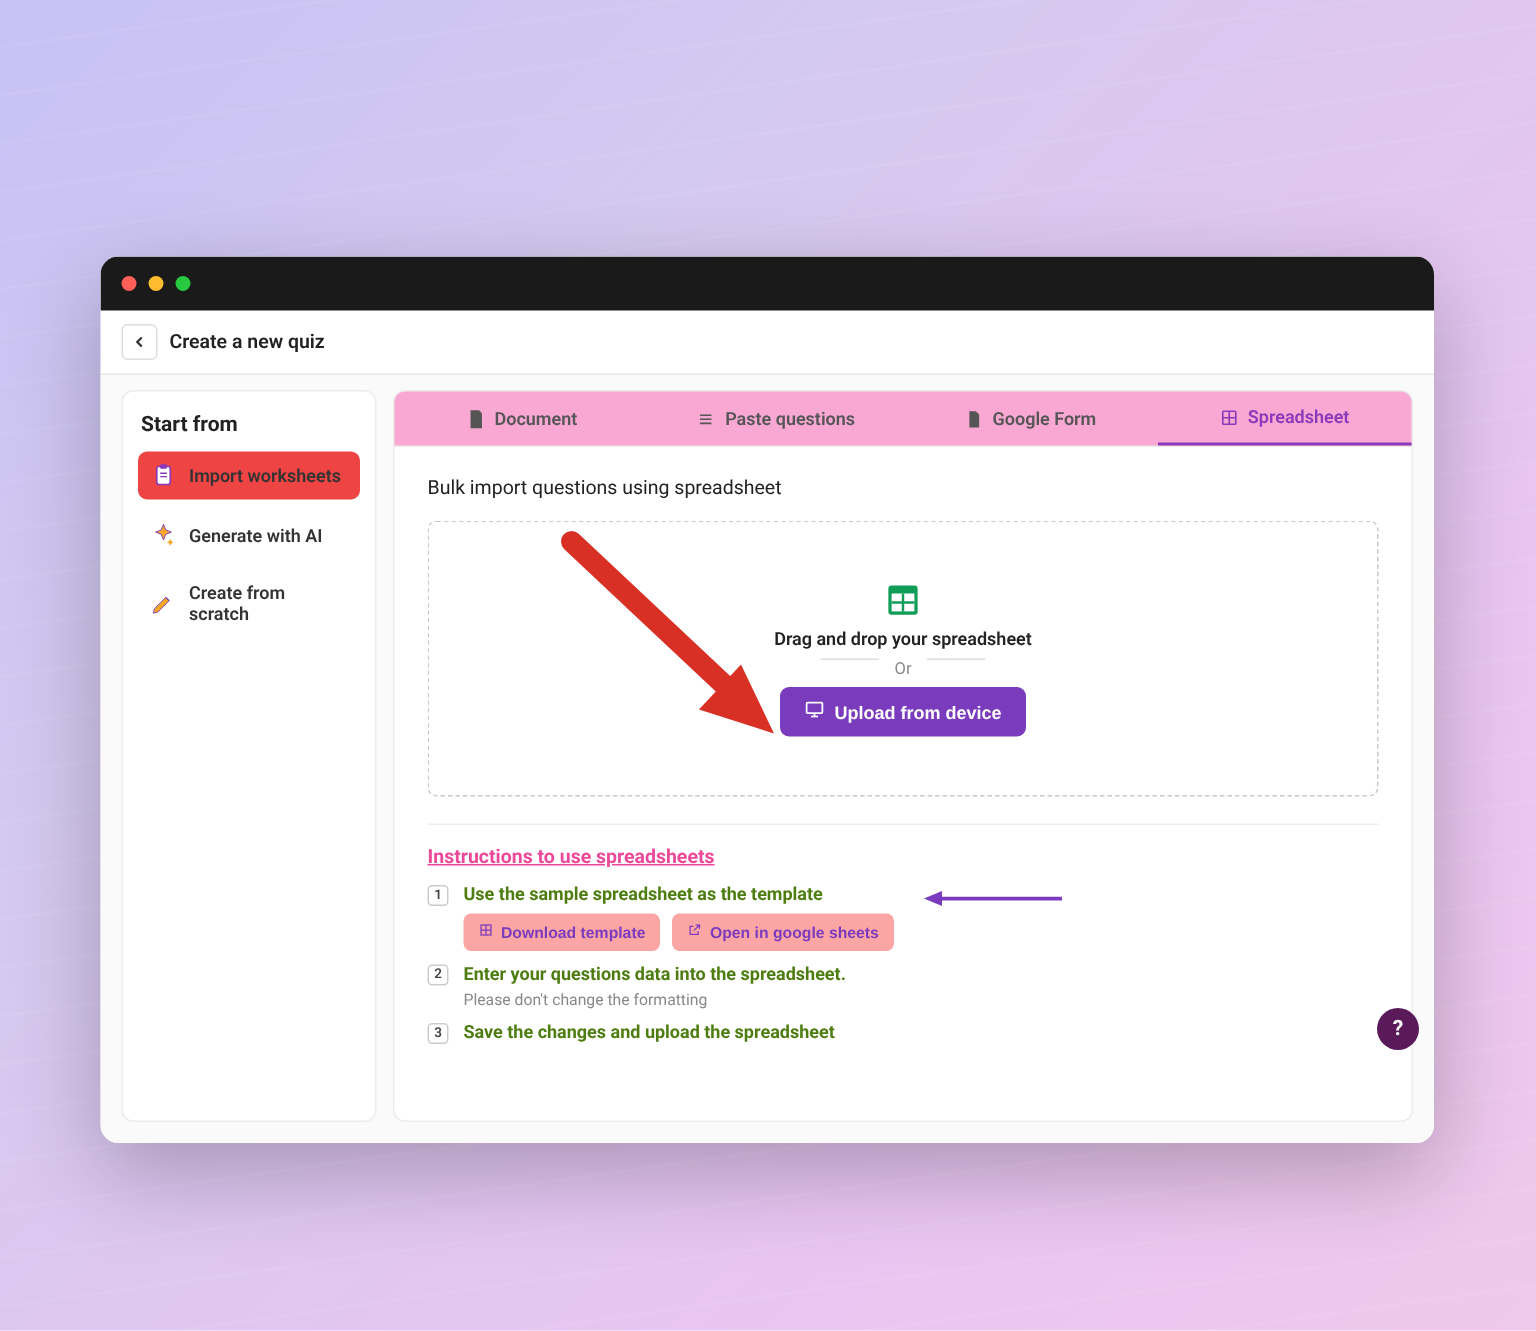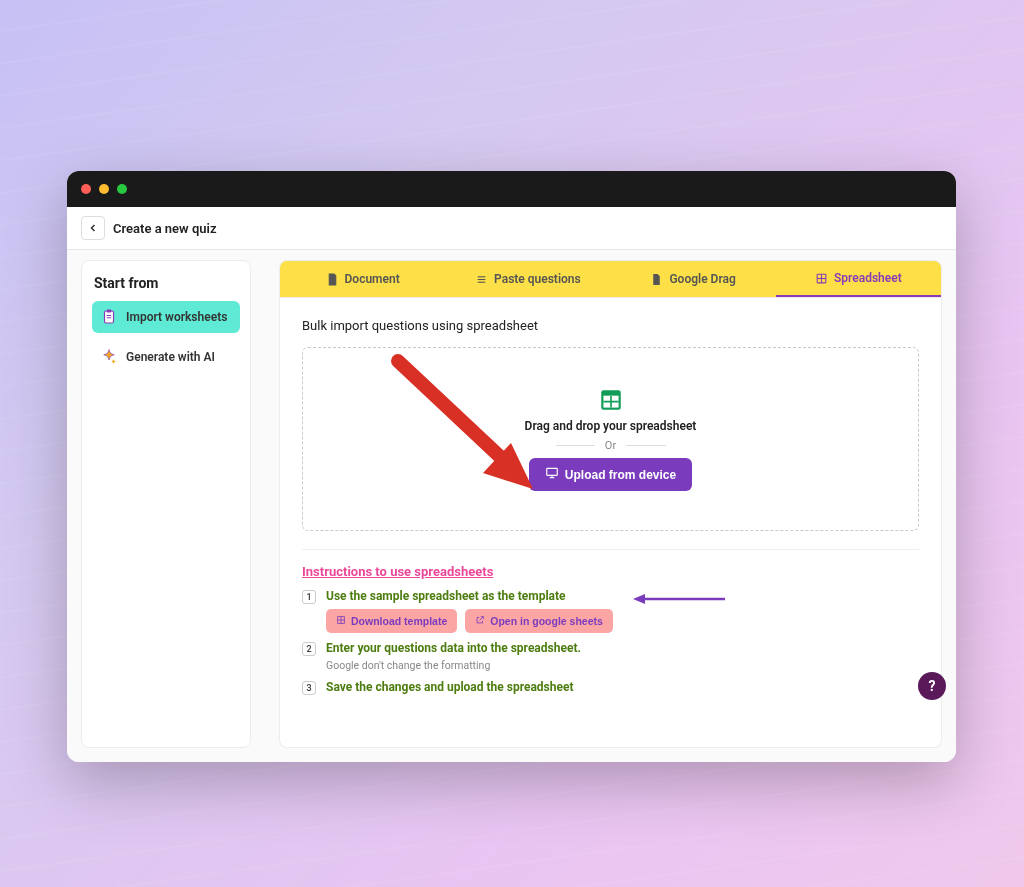--- a/index.html
+++ b/index.html
@@ -40,57 +40,57 @@
   padding: 9px 14px;
   display: flex; align-items: center; gap: 8px;
 }
 .back-btn {
   width: 24px; height: 24px; border: 1px solid #ddd; border-radius: 4px;
   display: flex; align-items: center; justify-content: center;
   font-size: 13px; color: #333; cursor: pointer; background: #fff;
 }
 .page-title { font-size: 13px; font-weight: 600; color: #222; }
 .content-area {
-  flex: 1; display: flex; padding: 10px 14px 14px; gap: 28px; background: #fafafa;
+  flex: 1; display: flex; padding: 10px 14px 14px; gap: 11px; background: #fafafa;
 }
 .sidebar {
   width: 170px; background: #fff; border: 1px solid #ececec; border-radius: 8px;
   padding: 14px 10px;
 }
 .sidebar h3 { font-size: 14px; font-weight: 700; color: #222; margin-bottom: 10px; padding-left: 2px;}
 .side-item {
   display: flex; align-items: center; gap: 8px;
   padding: 7px 8px; font-size: 12px; color: #333; border-radius: 6px;
   cursor: pointer; font-weight: 600; margin-bottom: 8px;
 }
-.side-item.active { background: #5eead4; }
+.side-item.active { background: #ef4444; }
 .side-icon { width: 18px; height: 18px; flex-shrink: 0; }
 .main { flex: 1; display: flex; flex-direction: column; gap: 0; }
 .tabs {
-  display: flex; background: #fde047; border: 1px solid #ececec; border-radius: 8px 8px 0 0; align-items: center;
+  display: flex; background: #f9a8d4; border: 1px solid #ececec; border-radius: 8px 8px 0 0; align-items: center;
 }
 .tab {
   flex: 1; padding: 10px 0; text-align: center; font-size: 12px; font-weight: 600;
   color: #555; cursor: pointer; display: flex; align-items: center; justify-content: center; gap: 6px;
 }
 .tab.active { color: #8a3ab9; border-bottom: 2px solid #8a3ab9; }
 .tab-icon { width: 13px; height: 13px; }
 .panel {
   background: #fff; border: 1px solid #ececec; border-top: none; border-radius: 0 0 8px 8px;
   padding: 20px 22px; flex: 1; overflow: auto;
 }
 .panel h4 { font-size: 13px; font-weight: 400; color: #222; margin-bottom: 14px;}
 .dropzone {
   border: 1px dashed #c9c9c9; border-radius: 6px; height: 184px;
   display: flex; flex-direction: column; align-items: center; justify-content: center; gap: 6px;
   position: relative;
 }
 .sheet-icon { width: 26px; height: 26px; }
 .drop-text { font-size: 12px; font-weight: 600; color: #222; }
-.or-row { display: flex; align-items: center; gap: 10px; font-size: 11px; color: #888; width: 110px;}
+.or-row { display: flex; gap: 10px; font-size: 11px; color: #888; width: 110px;}
 .or-line { flex: 1; height: 1px; background: #ddd; }
 .upload-btn {
   background: #7a3cbd; color: #fff; border: none; border-radius: 6px;
   padding: 8px 16px; font-size: 12px; font-weight: 600; cursor: pointer;
   display: flex; align-items: center; gap: 6px;
 }
 hr.sep { border: none; border-top: 1px solid #eee; margin: 18px 0 14px; }
 .instr-title { font-size: 13px; font-weight: 700; color: #ec4899; margin-bottom: 10px; text-decoration: underline; }
 .step { display: flex; gap: 10px; margin-bottom: 8px; font-size: 12px; position: relative;}
 .step-num {
@@ -155,20 +155,29 @@
       <div class="side-item">
         <span class="side-icon">
           <svg viewBox="0 0 24 24" width="18" height="18">
               <path d="M12 2l2 5 5 2-5 2-2 5-2-5-5-2 5-2z" fill="#f5a623" stroke="#7a3cbd" stroke-width="0.8"></path>
               <path d="M18 15l1 2 2 1-2 1-1 2-1-2-2-1 2-1z" fill="#f5a623"></path>
             </svg>
         </span>
         <span>Generate with AI</span>
       </div>
 
+      <div class="side-item">
+        <span class="side-icon">
+          <svg viewBox="0 0 24 24" width="18" height="18">
+              <path d="M4 17l10-10 3 3-10 10-4 1z" fill="#f5a623" stroke="#7a3cbd" stroke-width="0.8"></path>
+              <path d="M14 7l3 3" stroke="#7a3cbd" stroke-width="1"></path>
+            </svg>
+        </span>
+        <span>Create from scratch</span>
+      </div>
     </aside>
 
     <div class="main">
       <div class="tabs">
         <div class="tab">
           <span class="tab-icon"><svg viewBox="0 0 24 24" width="13" height="13" fill="#555">
                 <path d="M6 2h9l3 3v17H6z" fill="none" stroke="#555" stroke-width="2"></path>
                 <path d="M6 2h8l4 4v16H6z" fill="#555"></path>
               </svg></span>
           <span>Document</span>
@@ -178,21 +187,21 @@
                 <line x1="5" y1="7" x2="19" y2="7"></line>
                 <line x1="5" y1="12" x2="19" y2="12"></line>
                 <line x1="5" y1="17" x2="19" y2="17"></line>
               </svg></span>
           <span>Paste questions</span>
         </div>
         <div class="tab">
           <span class="tab-icon"><svg viewBox="0 0 24 24" width="13" height="13" fill="#555">
                 <path d="M6 2h8l4 4v16H6z"></path>
               </svg></span>
-          <span>Google Drag</span>
+          <span>Google Form</span>
         </div>
         <div class="tab active">
           <span class="tab-icon"><svg viewBox="0 0 24 24" width="13" height="13" fill="none" stroke="#8a3ab9" stroke-width="2">
                 <rect x="4" y="4" width="16" height="16" rx="1"></rect>
                 <line x1="4" y1="12" x2="20" y2="12"></line>
                 <line x1="12" y1="4" x2="12" y2="20"></line>
               </svg></span>
           <span>Spreadsheet</span>
         </div>
       </div>
@@ -259,21 +268,21 @@
           <svg class="purple-arrow-inline" width="92" height="14" viewBox="0 0 92 14">
             <line x1="92" y1="7" x2="10" y2="7" stroke="#7a3cbd" stroke-width="2.5"></line>
             <polygon points="0,7 12,2 12,12" fill="#7a3cbd"></polygon>
           </svg>
         </div>
 
         <div class="step">
           <div class="step-num">2</div>
           <div class="step-body">
             <div class="step-label">Enter your questions data into the spreadsheet.</div>
-            <div class="step-note">Google don't change the formatting</div>
+            <div class="step-note">Please don't change the formatting</div>
           </div>
         </div>
 
         <div class="step">
           <div class="step-num">3</div>
           <div class="step-body">
             <div class="step-label">Save the changes and upload the spreadsheet</div>
           </div>
         </div>
       </div>

